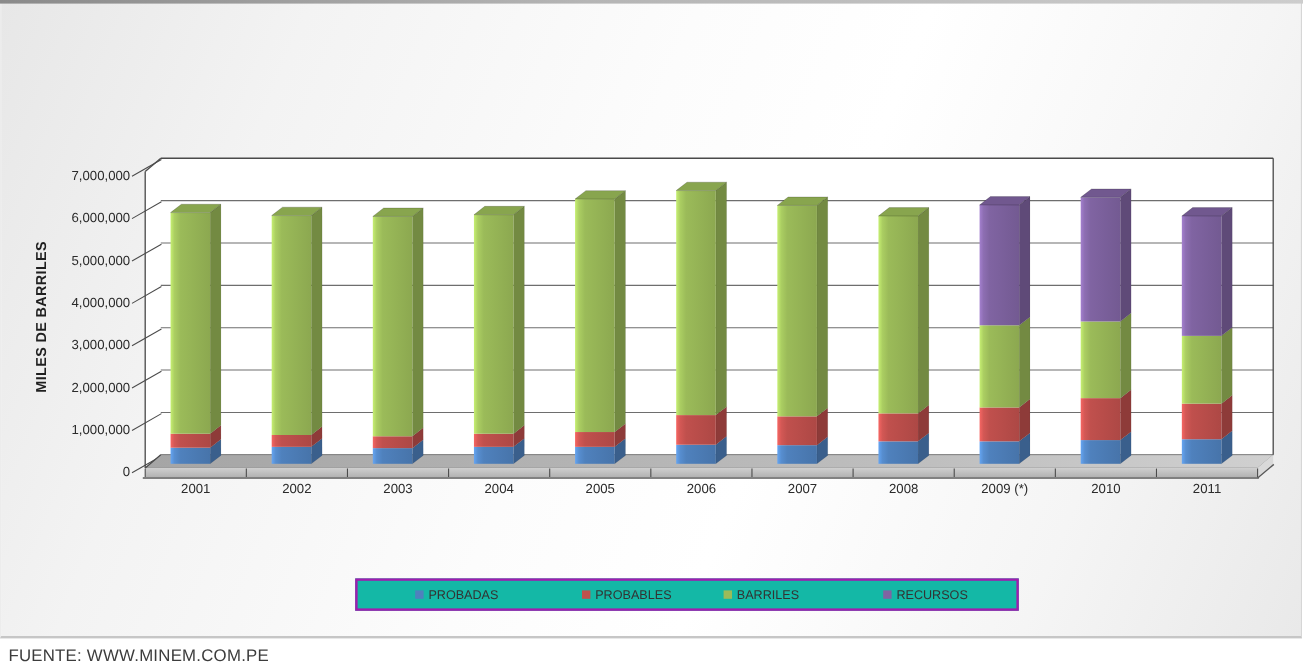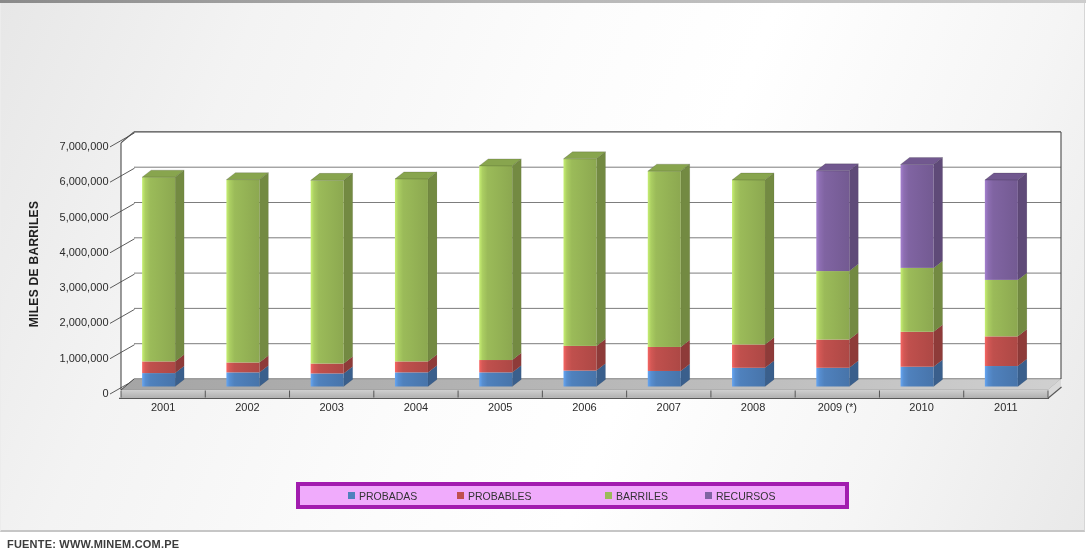--- a/index.html
+++ b/index.html
@@ -19,29 +19,29 @@
   }
   .y-axis-title{
     position:absolute;left:27px;top:353px;width:178px;
     transform:rotate(-90deg);transform-origin:0 0;
     text-align:center;font-size:12px;font-weight:bold;color:#1f1f1f;letter-spacing:.3px;
     white-space:nowrap;
   }
   #chart-svg{position:absolute;left:0;top:0;}
   .legend{
     position:absolute;left:296px;top:482px;width:553px;height:27px;
-    background:#f0abfc;border:4px solid #a21caf;box-sizing:border-box;
+    background:#14b8a6;border:2px solid #a21caf;box-sizing:border-box;
   }
   .legend-item{
     position:absolute;top:50%;transform:translateY(-50%);
     display:flex;align-items:center;gap:4px;font-size:10.5px;color:#333333;white-space:nowrap;
   }
   .legend-marker{width:7px;height:7px;display:inline-block;flex:0 0 auto;}
   .footer{
-    position:absolute;left:7px;top:538px;font-size:11px;color:#3c3c3c;letter-spacing:.2px;font-weight:bold;
+    position:absolute;left:7px;top:538px;font-size:14px;color:#3c3c3c;letter-spacing:.2px;
   }
 </style>
 </head>
 <body>
 
 <div class="stage">
   <div class="slide"></div>
   <div class="top-edge"></div>
 
   <div class="y-axis-title">MILES DE BARRILES</div>
@@ -256,28 +256,28 @@
         <text x="921.590909090909" y="411" text-anchor="middle" font-size="11" fill="#2b2b2b" font-family="&quot;Liberation Sans&quot;, sans-serif">2010</text>
         <text x="1005.8636363636363" y="411" text-anchor="middle" font-size="11" fill="#2b2b2b" font-family="&quot;Liberation Sans&quot;, sans-serif">2011</text>
       </g>
   </svg>
 
   <div class="legend" id="legend">
       <div class="legend-item" style="left: 48px;">
         <span class="legend-marker" style="background: rgb(79, 129, 189);"></span>
         <span>PROBADAS</span>
       </div>
-      <div class="legend-item" style="left: 157px; text-align: center;">
+      <div class="legend-item" style="left: 187px; text-align: center;">
         <span class="legend-marker" style="background: rgb(192, 80, 77);"></span>
         <span>PROBABLES</span>
       </div>
       <div class="legend-item" style="left: 305px;">
         <span class="legend-marker" style="background: rgb(155, 187, 89);"></span>
         <span>BARRILES</span>
       </div>
-      <div class="legend-item" style="left: 405px; text-align: center;">
+      <div class="legend-item" style="left: 438px; text-align: center;">
         <span class="legend-marker" style="background: rgb(128, 100, 162);"></span>
         <span>RECURSOS</span>
       </div>
     </div>
 
   <div class="footer">FUENTE: WWW.MINEM.COM.PE</div>
 </div>
 
 </body></html>

